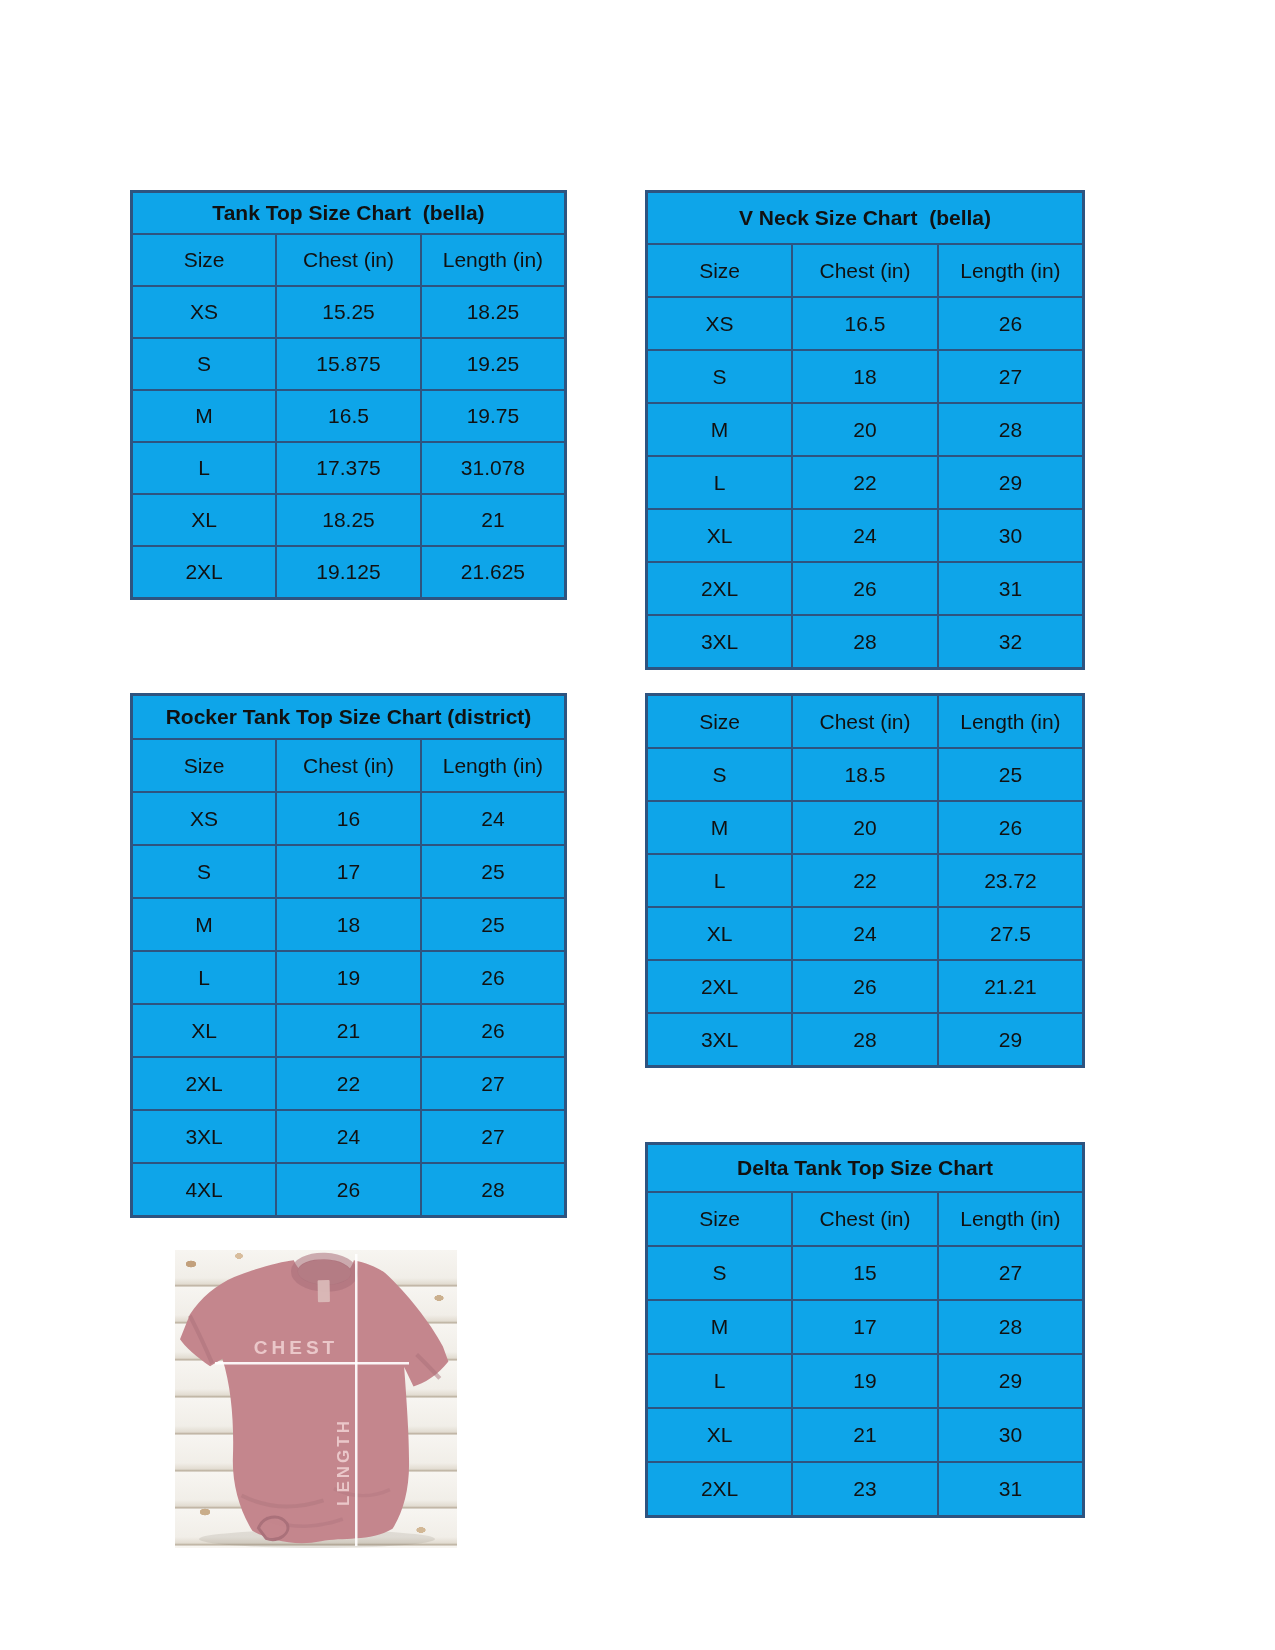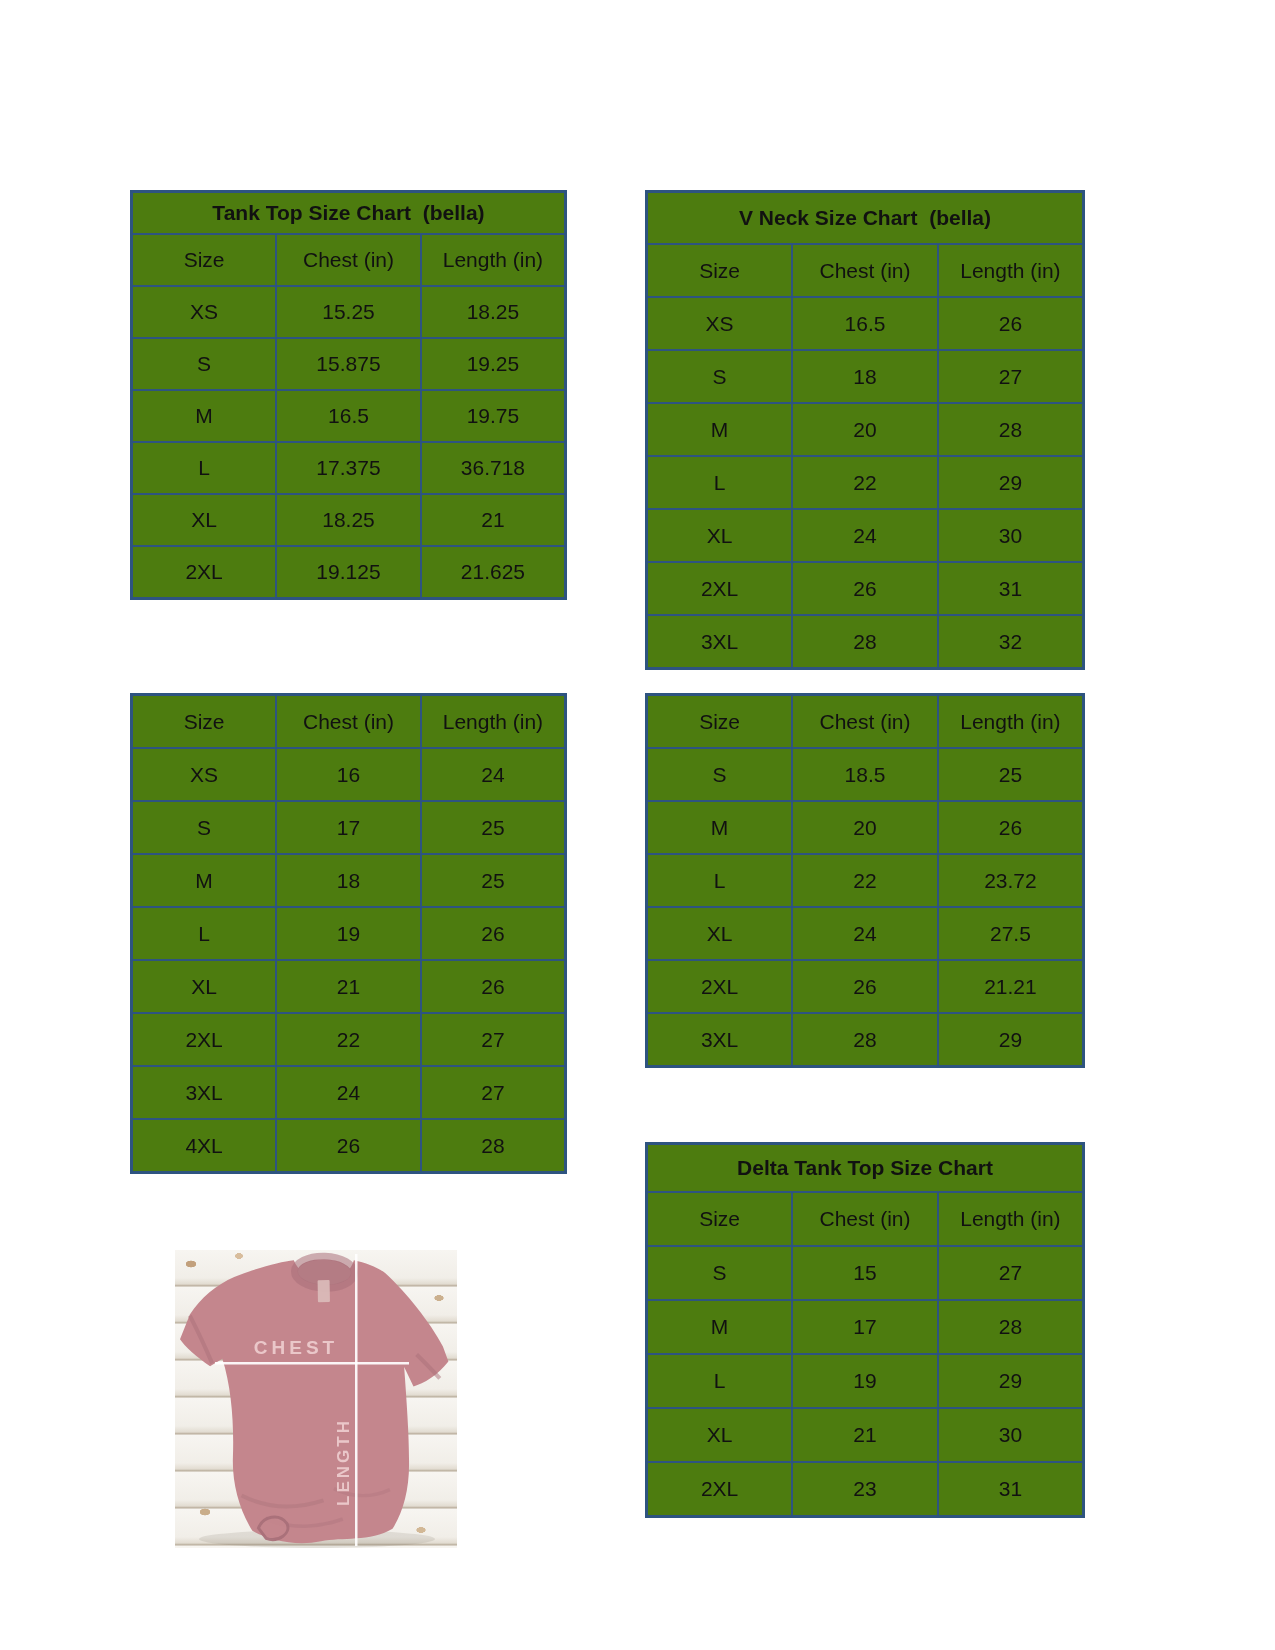--- a/index.html
+++ b/index.html
@@ -16,21 +16,21 @@
   html,body{margin:0;padding:0;}
   body{
     width:1275px;height:1650px;position:relative;background:#ffffff;
     font-family:"Liberation Sans","DejaVu Sans",sans-serif;
     color:var(--table-text-color);
   }
   .chart-box{position:absolute;}
   table.sc{
     border-collapse:collapse;width:100%;table-layout:fixed;
     border:3px solid var(--table-border-color);
-    background:#4d7c0f;
+    background:#0ea5e9;
   }
   table.sc td, table.sc th{
     border:2px solid var(--table-border-color);
     text-align:center;vertical-align:middle;
     font-size:21px;font-weight:400;padding:0 4px;
     color:var(--table-text-color);
   }
   table.sc th.title{
     font-weight:700;font-size:21px;white-space:pre;
   }
@@ -83,39 +83,42 @@
           <td>19.25</td>
         </tr>
         <tr>
           <td>M</td>
           <td>16.5</td>
           <td>19.75</td>
         </tr>
         <tr>
           <td>L</td>
           <td>17.375</td>
-          <td>36.718</td>
+          <td>31.078</td>
         </tr>
         <tr>
           <td>XL</td>
           <td>18.25</td>
           <td>21</td>
         </tr>
         <tr>
           <td>2XL</td>
           <td>19.125</td>
           <td>21.625</td>
         </tr>
       </tbody>
     </table>
   </div>
 
 <div class="chart-box t3" style="left:130px;top:693px;width:437px;">
     <table class="sc">
       <tbody>
+        <tr>
+          <th colspan="3" class="title">Rocker Tank Top Size Chart (district)</th>
+        </tr>
         <tr>
           <td>Size</td>
           <td>Chest (in)</td>
           <td>Length (in)</td>
         </tr>
         <tr>
           <td>XS</td>
           <td>16</td>
           <td>24</td>
         </tr>

